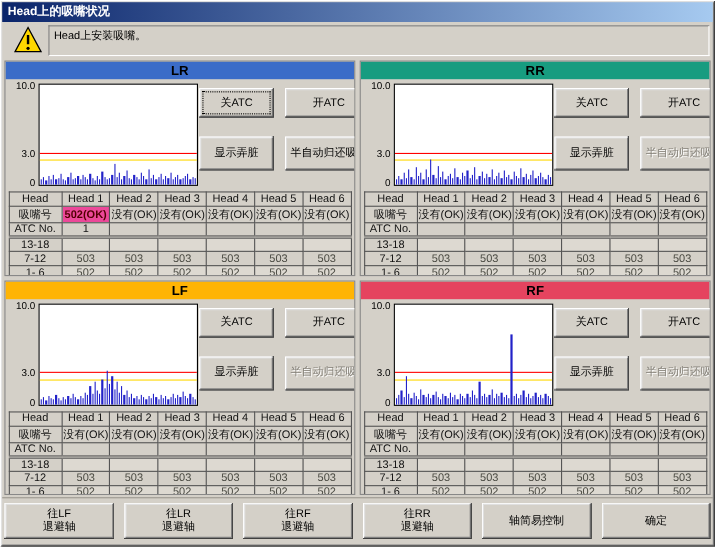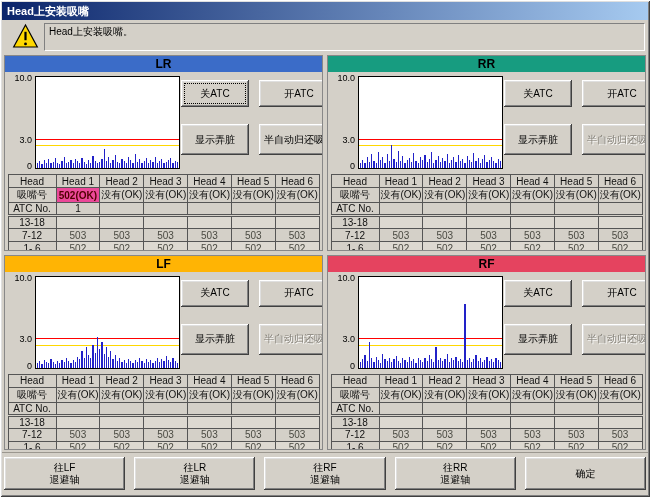--- a/index.html
+++ b/index.html
@@ -56,21 +56,21 @@
   .ntable td.alert{ background:#ec4899; color:#500000; font-weight:bold; }
   .bottombar{ height:40px; display:flex; gap:9px; padding:4px 2px 2px 2px; border-top:1px solid #9b978f; }
   .bbtn{ flex:1; font-size:10px; flex-direction:column; }
   .bbtn .l2:empty{ display:none; }
 </style>
 </head>
 <body>
 
 <div class="window">
   <div class="titlebar">
-    <span>Head上安装吸嘴</span>
+    <span>Head上的吸嘴状况</span>
   </div>
 
   <div class="alertbar">
     <svg class="alert-icon" viewBox="0 0 32 30">
       <path d="M16 2 L30 28 L2 28 Z" fill="#FFD800" stroke="#000" stroke-width="1.4"></path>
       <rect x="14.7" y="10" width="2.6" height="10" fill="#000"></rect>
       <circle cx="16" cy="24.4" r="1.7" fill="#000"></circle>
     </svg>
     <div class="alert-box">Head上安装吸嘴。</div>
   </div>
@@ -706,17 +706,21 @@
     </div>
     <div class="btn bbtn">
       <span>往RF</span>
       <span class="l2">退避轴</span>
     </div>
     <div class="btn bbtn">
       <span>往RR</span>
       <span class="l2">退避轴</span>
     </div>
     <div class="btn bbtn">
+      <span>轴简易控制</span>
+
+    </div>
+    <div class="btn bbtn">
       <span>确定</span>
 
     </div>
   </div>
 </div>
 
 </body></html>

